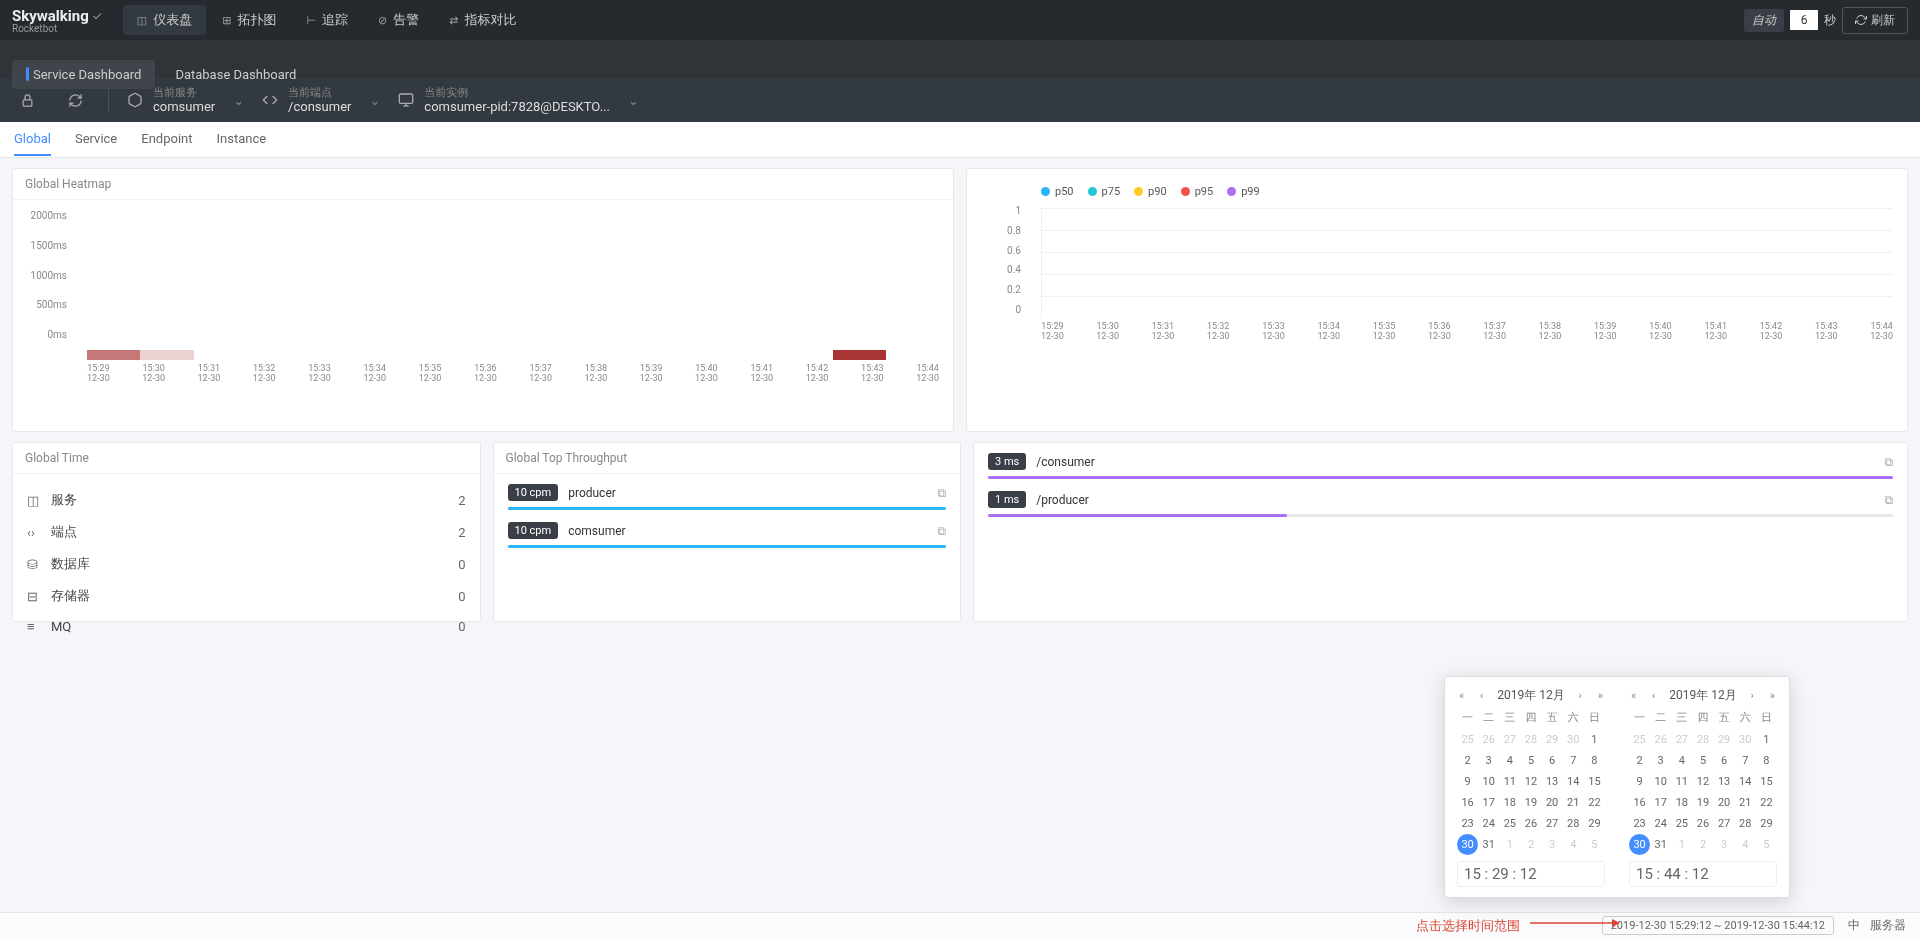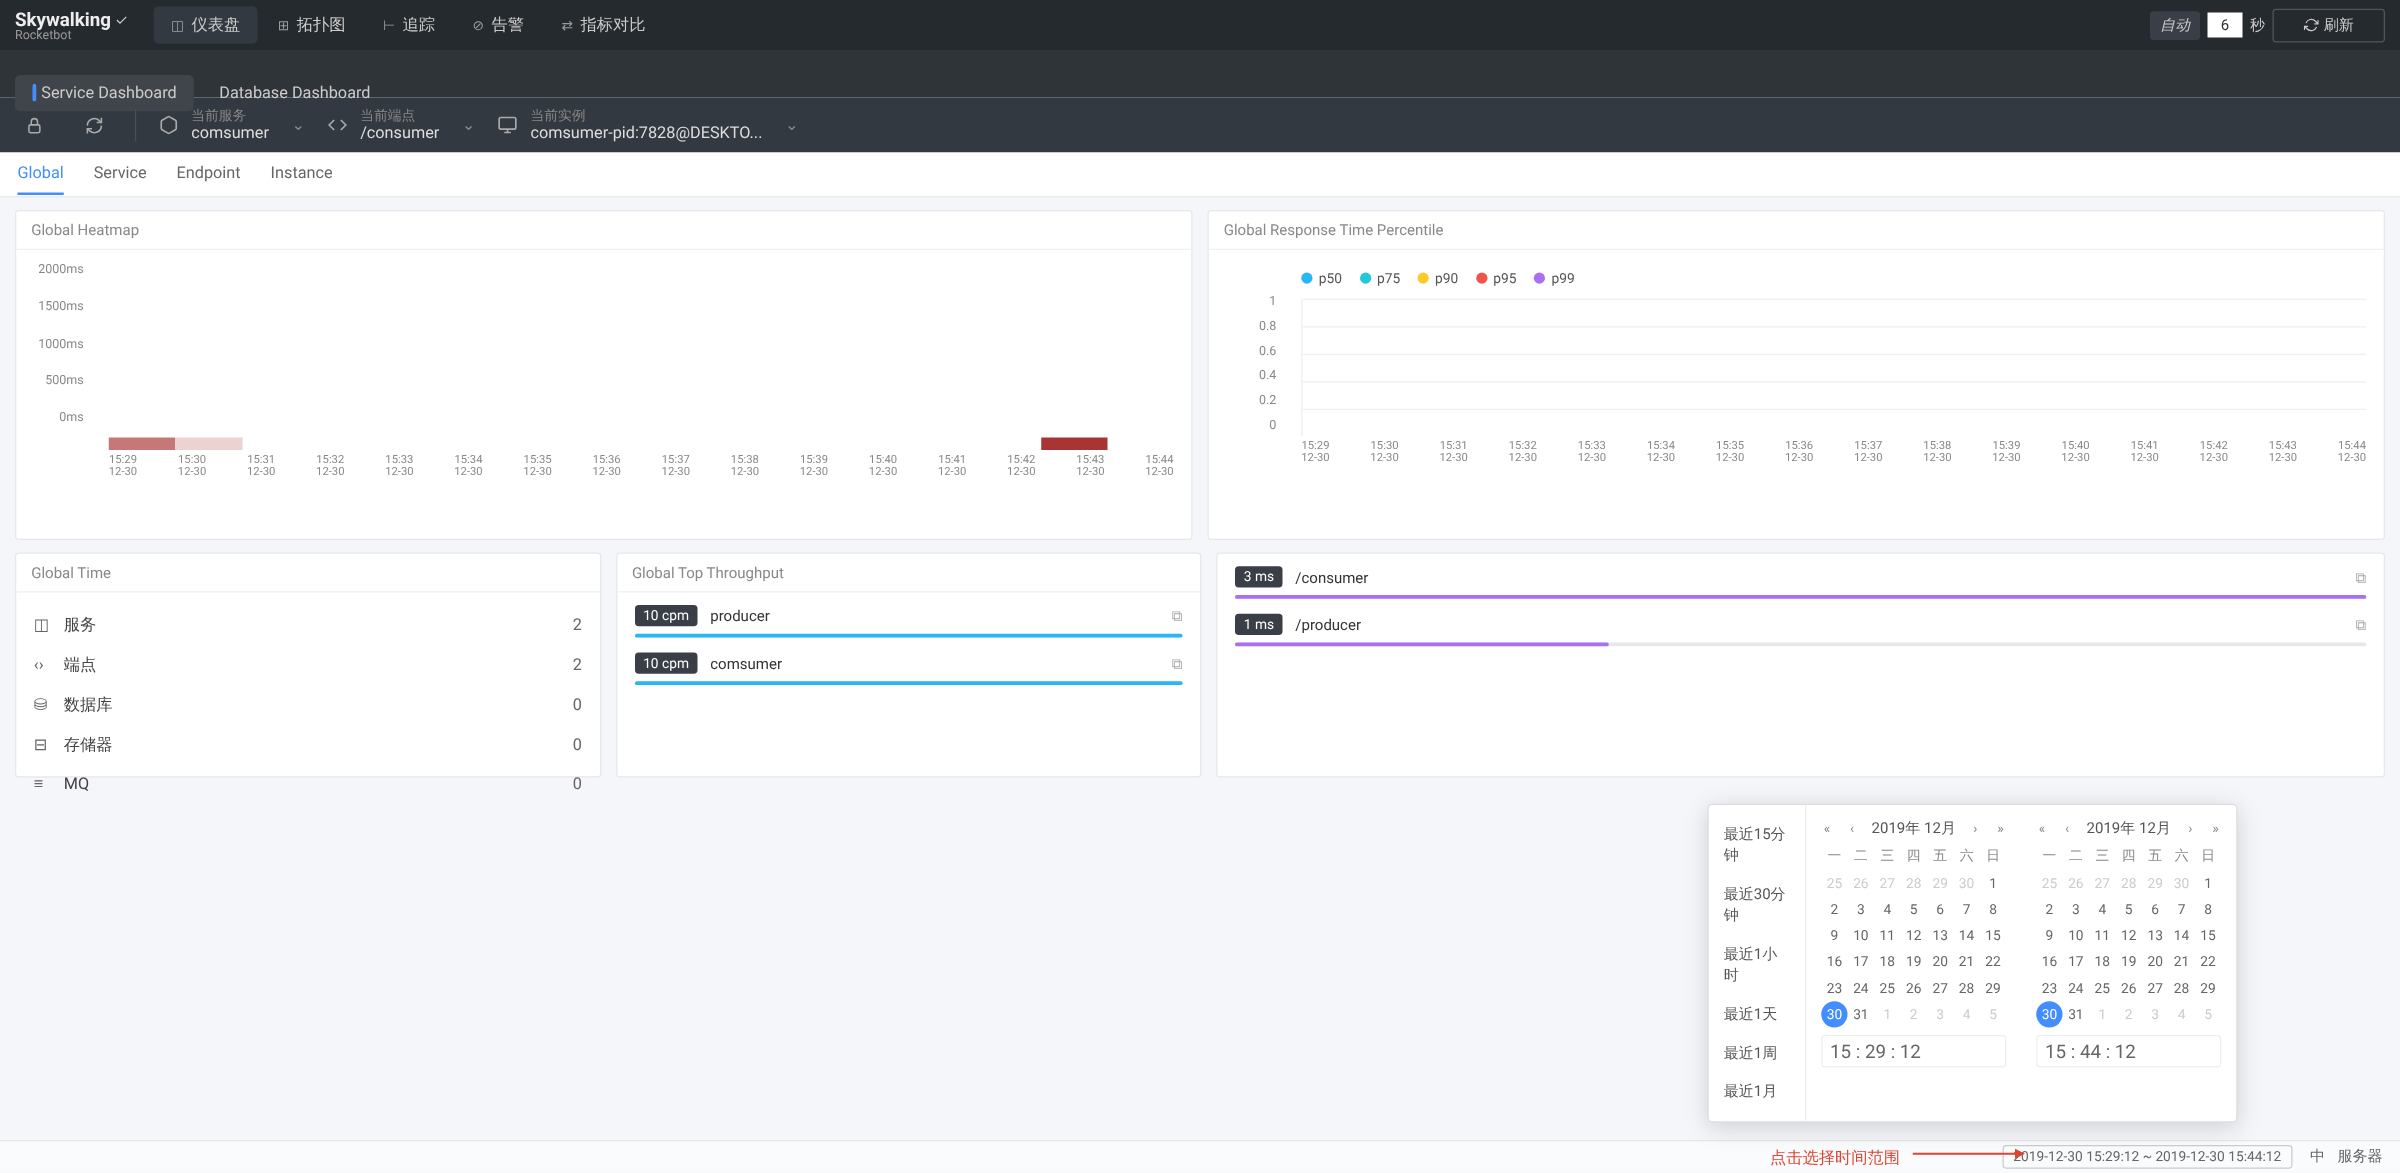--- a/index.html
+++ b/index.html
@@ -8,21 +8,21 @@
 .header { background: #252a2f; color: #ccc; height: 40px; display: flex; align-items: center; padding: 0 12px; }
 .logo { display: flex; flex-direction: column; margin-right: 20px; }
 .logo-title { font-size: 15px; font-weight: bold; color: #eee; display:flex; align-items:center; gap:2px;}
 .logo-sub { font-size: 10px; color: #999; margin-top:-2px;}
 .nav-items { display: flex; gap: 2px; }
 .nav-item { padding: 6px 14px; display: flex; align-items: center; gap: 6px; border-radius: 4px; cursor: pointer; font-size: 13px; }
 .nav-item.active { background: #333940; }
 .header-right { margin-left: auto; display: flex; align-items: center; gap: 6px; font-size: 12px; }
 .auto-btn { background: #3a3f47; padding: 3px 8px; border-radius: 3px; font-style: italic; }
 .sec-input { width: 28px; height: 20px; background:#fff; color:#333; text-align:center; border:none; font-size:12px;}
-.refresh-btn { display:flex; align-items:center; gap:4px; padding: 4px 24px; border:1px solid #555; border-radius:3px;}
+.refresh-btn { display:flex; align-items:center; gap:4px; padding: 4px 12px; border:1px solid #555; border-radius:3px;}
 
 .tabs-bar { background: #2f3439; height: 38px; display: flex; align-items: center; padding: 0 12px; gap: 6px; }
 .tab-btn { padding: 7px 14px; color: #ccc; border-radius: 4px; cursor:pointer; font-size:13px; display:flex; align-items:center; gap:4px;margin-top:30px;}
 .tab-btn.active { background: #40454b; }
 .tab-btn.active .bar { display:inline-block; width:3px; height:14px; background:#448dfe; border-radius:2px;}
 
 .selector-bar { background: #333940; height: 44px; display: flex; align-items: center; padding: 0 12px; gap: 18px; color:#ccc; }
 .sel-icon-btn { width:30px; height:30px; display:flex; align-items:center; justify-content:center; border-radius:4px; cursor:pointer; color:#aaa;}
 .vsep { width:1px; height:26px; background:#4a4f56; }
 .selector { display:flex; align-items:center; gap:10px; cursor:pointer; }
@@ -294,21 +294,20 @@
             </div>
             <div class="x-tick">
               <span>15:44</span>
               <span>12-30</span>
             </div>
           </div>
       </div>
     </div>
 
     <div class="panel">
-      <div class="panel-header">Global Response Time Percentile</div>
       <div class="panel-body" style="height:170px;">
         <div class="legend" id="pct-legend">
             <div class="legend-item">
               <span class="dot" style="background:#29b6f6"></span>
               <span>p50</span>
             </div>
             <div class="legend-item">
               <span class="dot" style="background:#26c6da"></span>
               <span>p75</span>
             </div>
@@ -490,28 +489,20 @@
     <div class="thr-bar">
               <div class="thr-bar-fill" style="width:33%;background:#ab6ff1"></div>
             </div>
   </div>
         </div>
     </div>
   </div>
 </div>
 
 <div class="datepicker">
-  <div class="dp-presets" id="dp-presets">
-      <div class="dp-preset">最近15分钟</div>
-      <div class="dp-preset">最近30分钟</div>
-      <div class="dp-preset">最近1小时</div>
-      <div class="dp-preset">最近1天</div>
-      <div class="dp-preset">最近1周</div>
-      <div class="dp-preset">最近1月</div>
-    </div>
   <div class="dp-cal" id="dp-left">
       <div class="dp-cal-head">
    <span class="nav">«</span>
    <span class="nav">‹</span>
    <span>2019年 12月</span>
    <span class="nav">›</span>
    <span class="nav">»</span>
       </div>
       <div class="dp-dow">
         <div>一</div>

